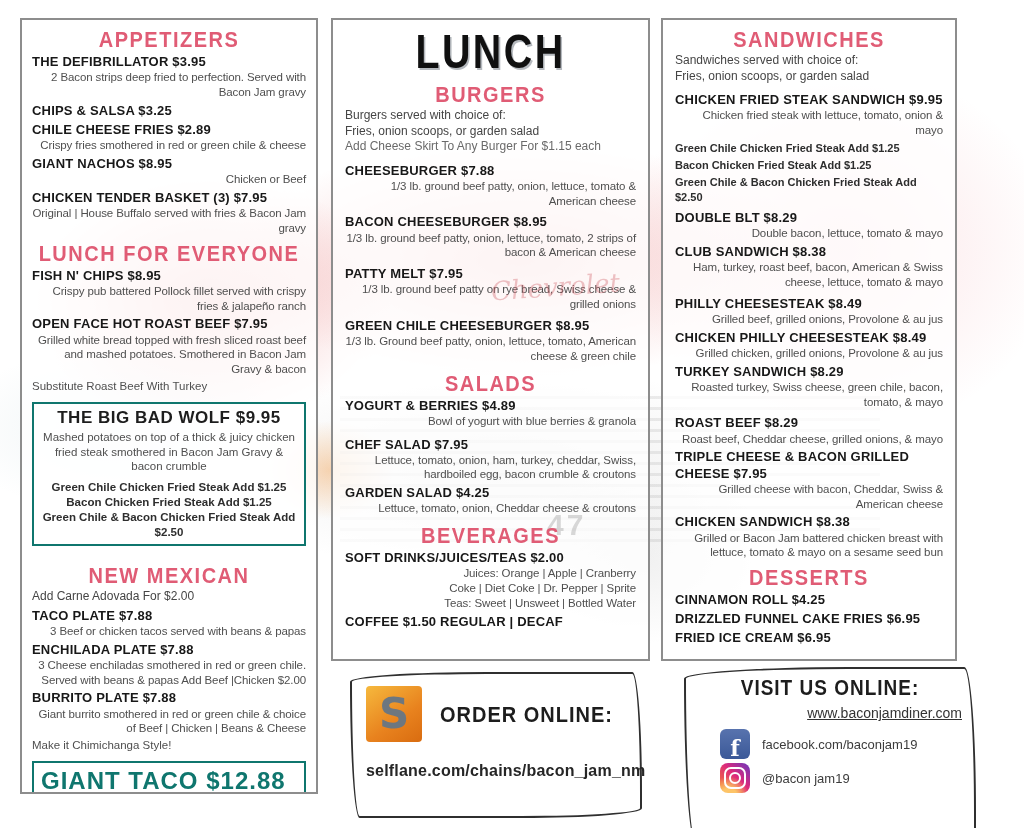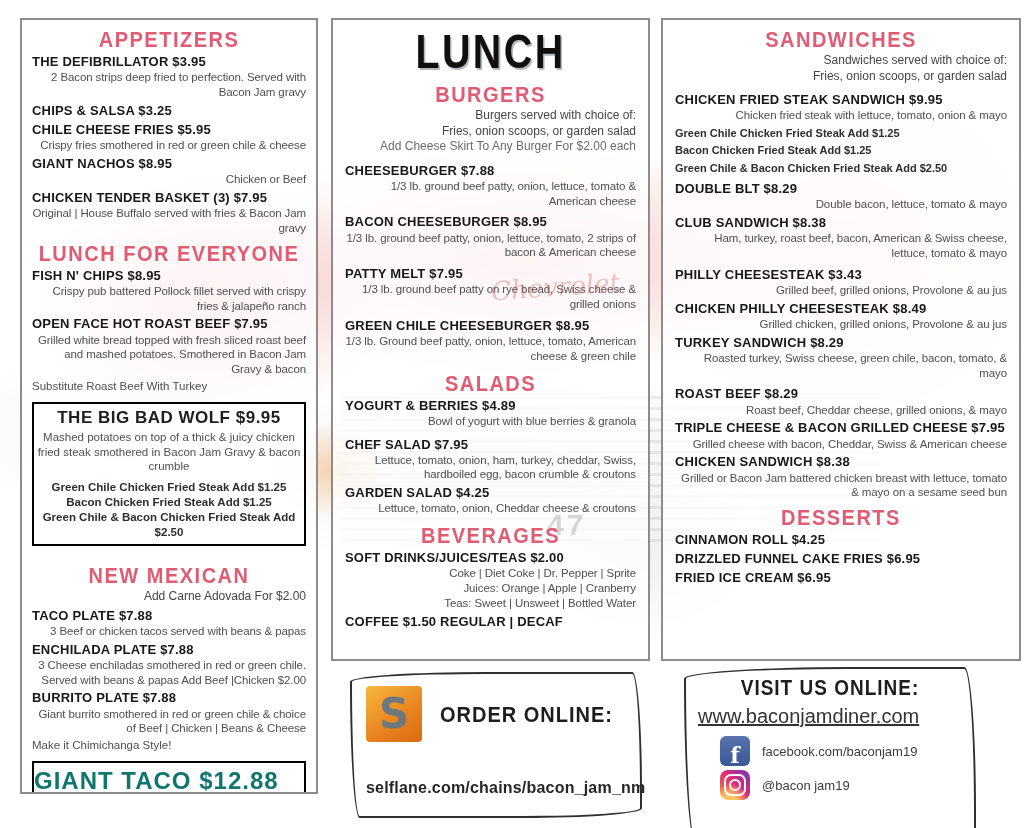--- a/index.html
+++ b/index.html
@@ -19,56 +19,56 @@
     background:repeating-linear-gradient(0deg, rgba(120,120,120,.14) 0 3px, transparent 3px 11px);}
   .watermark{position:absolute;right:28px;top:252px;font-family:"DejaVu Serif",serif;font-style:italic;
     font-size:26px;color:rgba(205,85,95,.35);transform:rotate(-4deg);}
   .plate{position:absolute;left:214px;top:488px;font-size:30px;font-weight:bold;
     color:rgba(120,120,120,.28);letter-spacing:3px;}
 
   .panel{position:absolute;background:rgba(255,255,255,.78);border:2px solid #8d8d8d;
          box-sizing:border-box;overflow:hidden;}
   .left-panel{left:20px;top:18px;width:298px;height:776px;padding:4px 10px;}
   .mid-panel{left:331px;top:18px;width:319px;height:643px;padding:2px 12px;}
-  .right-panel{left:661px;top:18px;width:360px;height:643px;padding:4px 12px;}
+  .right-panel{left:661px;top:18px;width:296px;height:643px;padding:4px 12px;}
 
   .sec-h{font-size:20px;font-weight:800;color:#e05c75;text-align:center;letter-spacing:1.5px;
          margin:4px 0 2px;transform:scaleY(1.08);}
   .mi{margin-top:3px;}
   .mi-n{font-size:13px;font-weight:800;color:#181818;line-height:1.25;letter-spacing:.2px;}
   .mi-d{font-size:11.5px;color:#4f4f4f;line-height:1.28;letter-spacing:-.1px;text-align:right;}
   .mi-note{font-size:11.5px;color:#4f4f4f;line-height:1.3;margin-top:2px;}
   .addon{font-size:11.5px;font-weight:700;color:#2e2e2e;text-align:center;line-height:1.3;}
   .addon-l{font-size:11px;font-weight:700;color:#2e2e2e;line-height:1.3;margin-top:3px;}
-  .sub{font-size:12px;color:#454545;text-align:right;line-height:1.3;}
+  .sub{font-size:12px;color:#454545;text-align:left;line-height:1.3;}
   .sub.lighter{color:#6a6a6a;}
 
-  .inner-box{border:2px solid #000000;margin:8px 0 18px;padding:4px 0;background:rgba(255,255,255,.6);}
+  .inner-box{border:2px solid #0f766e;margin:8px 0 18px;padding:4px 7px;background:rgba(255,255,255,.6);}
   .inner-box .bx-t{font-size:17px;font-weight:800;text-align:center;letter-spacing:.5px;margin-bottom:2px;}
   .inner-box .bx-d{font-size:11.5px;color:#4f4f4f;text-align:center;line-height:1.3;}
   .gt-t{font-size:24px;font-weight:800;color:#0f766e;text-align:left;letter-spacing:1px;}
   .gt-d{font-size:10.5px;font-weight:700;color:#222;text-align:center;line-height:1.45;letter-spacing:.2px;}
 
   .lunch-title{font-size:48px;font-weight:900;color:#101010;text-align:center;letter-spacing:3px;
     transform:scaleX(.82);margin:2px 0 0;text-shadow:2px 2px 0 rgba(90,100,110,.45);}
 
   .sketch-box{position:absolute;background:#fff;border:2px solid #2f2f2f;box-sizing:border-box;
     border-radius:255px 18px 225px 18px/18px 225px 18px 255px;}
   .order-box{left:350px;top:672px;width:292px;height:146px;padding:12px 14px;}
   .visit-box{left:684px;top:667px;width:292px;height:176px;padding:8px 12px;}
 
   .order-row{display:flex;align-items:center;gap:18px;}
   .selflane{width:56px;height:56px;border-radius:4px;display:flex;align-items:center;justify-content:center;
     background:linear-gradient(145deg,#f6b93d,#e8821e 60%,#d96c10);}
   .selflane span{font-size:42px;font-weight:700;color:#6d7780;font-family:"DejaVu Sans",sans-serif;line-height:1;}
   .order-title{font-size:20px;font-weight:900;letter-spacing:1px;transform:scaleY(1.1);}
-  .order-url{font-size:16px;font-weight:700;color:#262626;margin-top:37px;letter-spacing:.2px;}
+  .order-url{font-size:16px;font-weight:700;color:#262626;margin-top:20px;letter-spacing:.2px;}
 
   .visit-title{font-size:19px;font-weight:900;text-align:center;letter-spacing:1px;transform:scaleY(1.15);}
-  .visit-site{display:block;font-size:20px;color:#333;text-align:left;margin:6px 0 8px;
+  .visit-site{display:block;font-size:14px;color:#333;text-align:right;margin:6px 0 8px;
     text-decoration:underline;}
   .soc-row{display:flex;align-items:center;gap:12px;margin:4px 0 4px 22px;}
   .soc-txt{font-size:13px;color:#3c3c3c;}
   .fb-icon{width:30px;height:30px;border-radius:6px;background:linear-gradient(#5873ae,#3b5998);
     display:flex;align-items:flex-end;justify-content:center;}
   .fb-icon span{color:#fff;font-weight:bold;font-size:22px;font-family:"DejaVu Serif",serif;line-height:.95;}
   .ig-icon{width:30px;height:30px;border-radius:8px;position:relative;
     background:radial-gradient(circle at 30% 110%, #fdc468 20%, transparent 50%),
                linear-gradient(45deg,#f58529,#dd2a7b 55%,#8134af 90%);}
   .ig-icon::before{content:"";position:absolute;inset:4px;border:2px solid #fff;border-radius:7px;}
@@ -85,21 +85,21 @@
   <div class="panel left-panel">
     <div class="sec-h">APPETIZERS</div>
     <div class="mi">
       <div class="mi-n">THE DEFIBRILLATOR $3.95</div>
       <div class="mi-d">2 Bacon strips deep fried to perfection. Served with Bacon Jam gravy</div>
     </div>
     <div class="mi">
       <div class="mi-n">CHIPS &amp; SALSA $3.25</div>
     </div>
     <div class="mi">
-      <div class="mi-n">CHILE CHEESE FRIES $5.95</div>
+      <div class="mi-n">CHILE CHEESE FRIES $2.89</div>
       <div class="mi-d">Crispy fries smothered in red or green chile &amp; cheese</div>
     </div>
     <div class="mi">
       <div class="mi-n">GIANT NACHOS $8.95</div>
       <div class="mi-d">Chicken or Beef</div>
     </div>
     <div class="mi">
       <div class="mi-n">CHICKEN TENDER BASKET (3) $7.95</div>
       <div class="mi-d">Original | House Buffalo served with fries &amp; Bacon Jam gravy</div>
     </div>
@@ -148,21 +148,21 @@
 
   <div class="panel mid-panel">
     <div class="watermark">Chevrolet</div>
     <div class="plate">47</div>
 
     <div class="lunch-title">LUNCH</div>
 
     <div class="sec-h">BURGERS</div>
     <div class="sub">Burgers served with choice of:</div>
     <div class="sub">Fries, onion scoops, or garden salad</div>
-    <div class="sub lighter">Add Cheese Skirt To Any Burger For $2.00 each</div>
+    <div class="sub lighter">Add Cheese Skirt To Any Burger For $1.15 each</div>
 
     <div class="mi gap8">
       <div class="mi-n">CHEESEBURGER $7.88</div>
       <div class="mi-d">1/3 lb. ground beef patty, onion, lettuce, tomato &amp; American cheese</div>
     </div>
     <div class="mi gap6">
       <div class="mi-n">BACON CHEESEBURGER $8.95</div>
       <div class="mi-d">1/3 lb. ground beef patty, onion, lettuce, tomato, 2 strips of bacon &amp; American cheese</div>
     </div>
     <div class="mi gap6">
@@ -184,22 +184,22 @@
       <div class="mi-d">Lettuce, tomato, onion, ham, turkey, cheddar, Swiss, hardboiled egg, bacon crumble &amp; croutons</div>
     </div>
     <div class="mi">
       <div class="mi-n">GARDEN SALAD $4.25</div>
       <div class="mi-d">Lettuce, tomato, onion, Cheddar cheese &amp; croutons</div>
     </div>
 
     <div class="sec-h gap8">BEVERAGES</div>
     <div class="mi">
       <div class="mi-n">SOFT DRINKS/JUICES/TEAS $2.00</div>
+      <div class="mi-d">Juices: Orange | Apple | Cranberry</div>
       <div class="mi-d">Coke | Diet Coke | Dr. Pepper | Sprite</div>
-      <div class="mi-d">Juices: Orange | Apple | Cranberry</div>
       <div class="mi-d">Teas: Sweet | Unsweet | Bottled Water</div>
     </div>
     <div class="mi gap10">
       <div class="mi-n">COFFEE $1.50 REGULAR | DECAF</div>
     </div>
   </div>
 
   <div class="panel right-panel">
     <div class="sec-h">SANDWICHES</div>
     <div class="sub">Sandwiches served with choice of:</div>
@@ -214,21 +214,21 @@
     </div>
     <div class="mi gap6">
       <div class="mi-n">DOUBLE BLT $8.29</div>
       <div class="mi-d">Double bacon, lettuce, tomato &amp; mayo</div>
     </div>
     <div class="mi">
       <div class="mi-n">CLUB SANDWICH $8.38</div>
       <div class="mi-d">Ham, turkey, roast beef, bacon, American &amp; Swiss cheese, lettuce, tomato &amp; mayo</div>
     </div>
     <div class="mi gap6">
-      <div class="mi-n">PHILLY CHEESESTEAK $3.43</div>
+      <div class="mi-n">PHILLY CHEESESTEAK $8.49</div>
       <div class="mi-d">Grilled beef, grilled onions, Provolone &amp; au jus</div>
     </div>
     <div class="mi">
       <div class="mi-n">CHICKEN PHILLY CHEESESTEAK $8.49</div>
       <div class="mi-d">Grilled chicken, grilled onions, Provolone &amp; au jus</div>
     </div>
     <div class="mi">
       <div class="mi-n">TURKEY SANDWICH $8.29</div>
       <div class="mi-d">Roasted turkey, Swiss cheese, green chile, bacon, tomato, &amp; mayo</div>
     </div>

